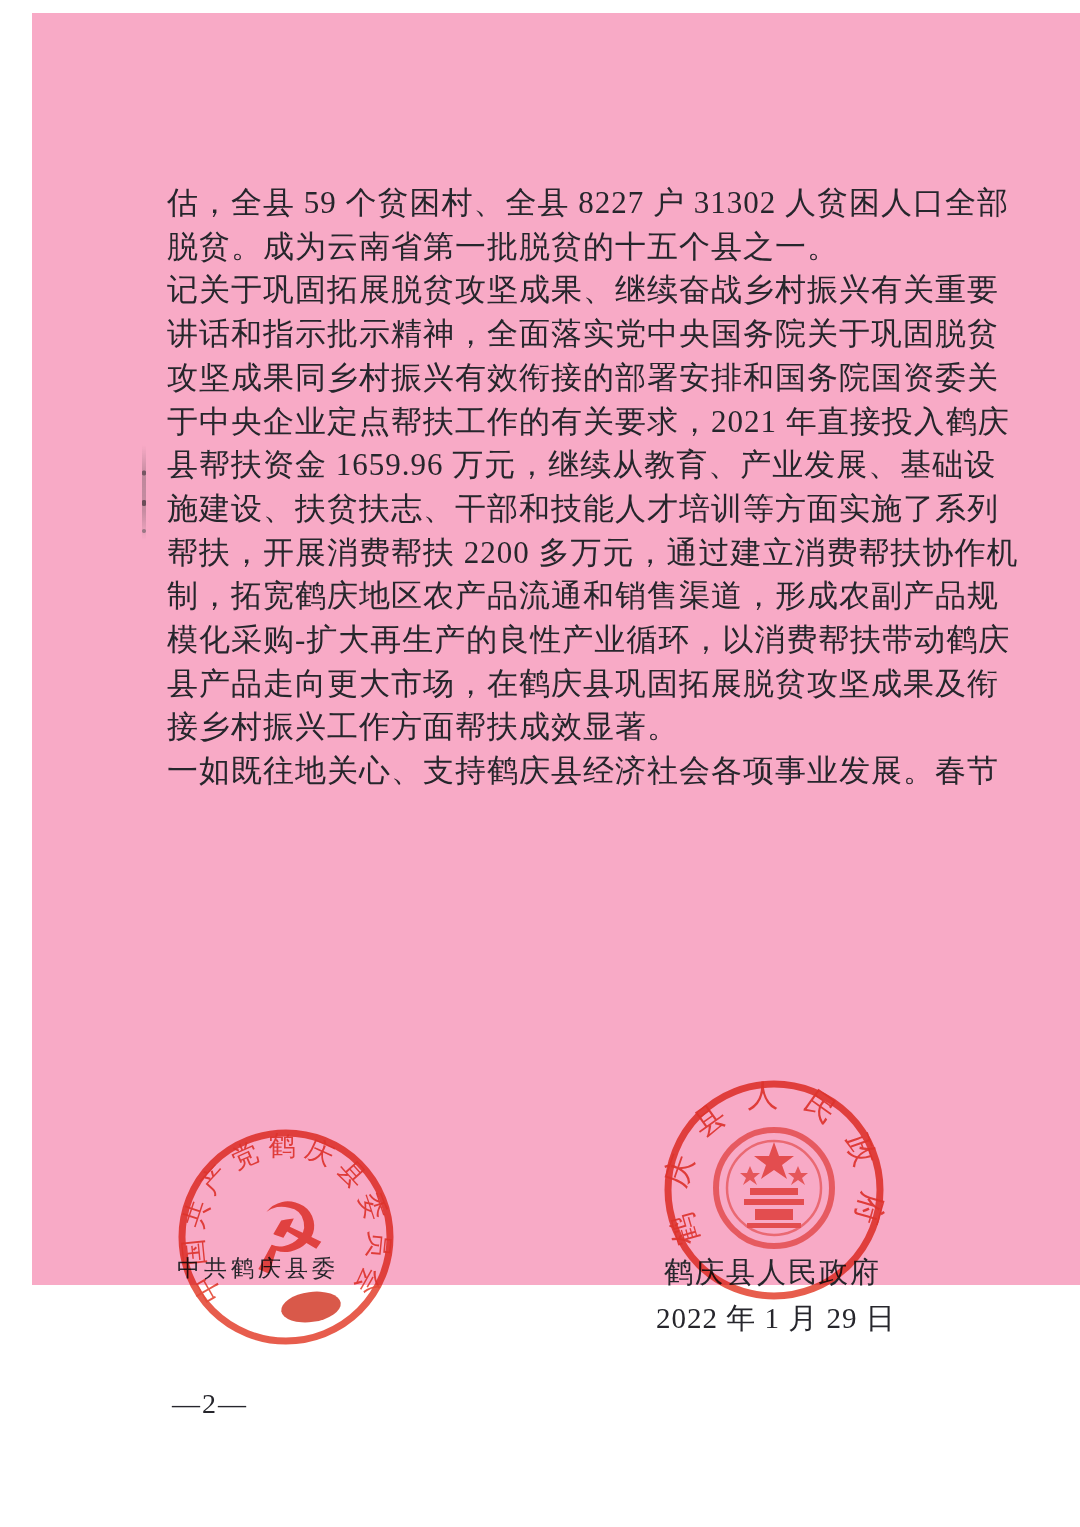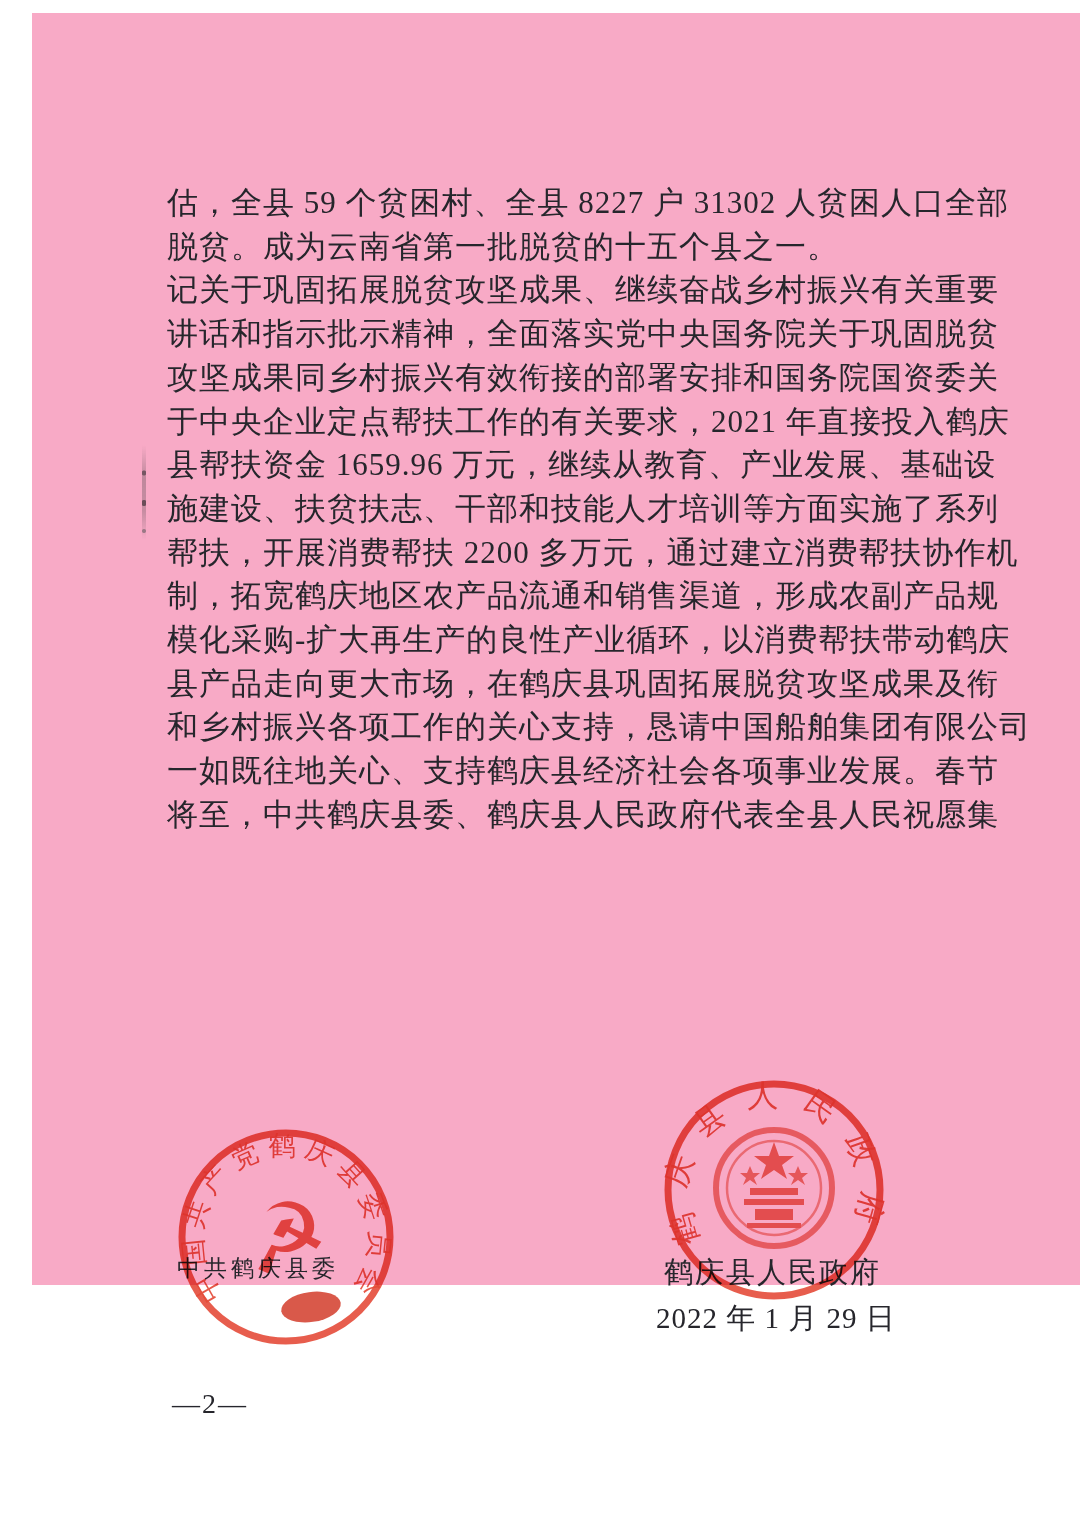--- a/index.html
+++ b/index.html
@@ -93,23 +93,22 @@
     <div class="line">记关于巩固拓展脱贫攻坚成果、继续奋战乡村振兴有关重要</div>
     <div class="line">讲话和指示批示精神，全面落实党中央国务院关于巩固脱贫</div>
     <div class="line">攻坚成果同乡村振兴有效衔接的部署安排和国务院国资委关</div>
     <div class="line">于中央企业定点帮扶工作的有关要求，2021 年直接投入鹤庆</div>
     <div class="line">县帮扶资金 1659.96 万元，继续从教育、产业发展、基础设</div>
     <div class="line">施建设、扶贫扶志、干部和技能人才培训等方面实施了系列</div>
     <div class="line">帮扶，开展消费帮扶 2200 多万元，通过建立消费帮扶协作机</div>
     <div class="line">制，拓宽鹤庆地区农产品流通和销售渠道，形成农副产品规</div>
     <div class="line">模化采购-扩大再生产的良性产业循环，以消费帮扶带动鹤庆</div>
     <div class="line">县产品走向更大市场，在鹤庆县巩固拓展脱贫攻坚成果及衔</div>
-    <div class="line">和乡村振兴各项工作的关心支持，恳请中国船舶集团有限公司</div>
+    <div class="line para-end">接乡村振兴工作方面帮扶成效显著。</div>
     <div class="line">一如既往地关心、支持鹤庆县经济社会各项事业发展。春节</div>
-    <div class="line">将至，中共鹤庆县委、鹤庆县人民政府代表全县人民祝愿集</div>
   </div>
 
   <div class="sig sig-left">中共鹤庆县委</div>
   <div class="sig sig-right">鹤庆县人民政府</div>
   <div class="sig sig-date">2022 年 1 月 29 日</div>
 
   <div class="page-number">—2—</div>
 
   <div class="stamp stamp-party">
     <svg viewBox="0 0 240 240">

